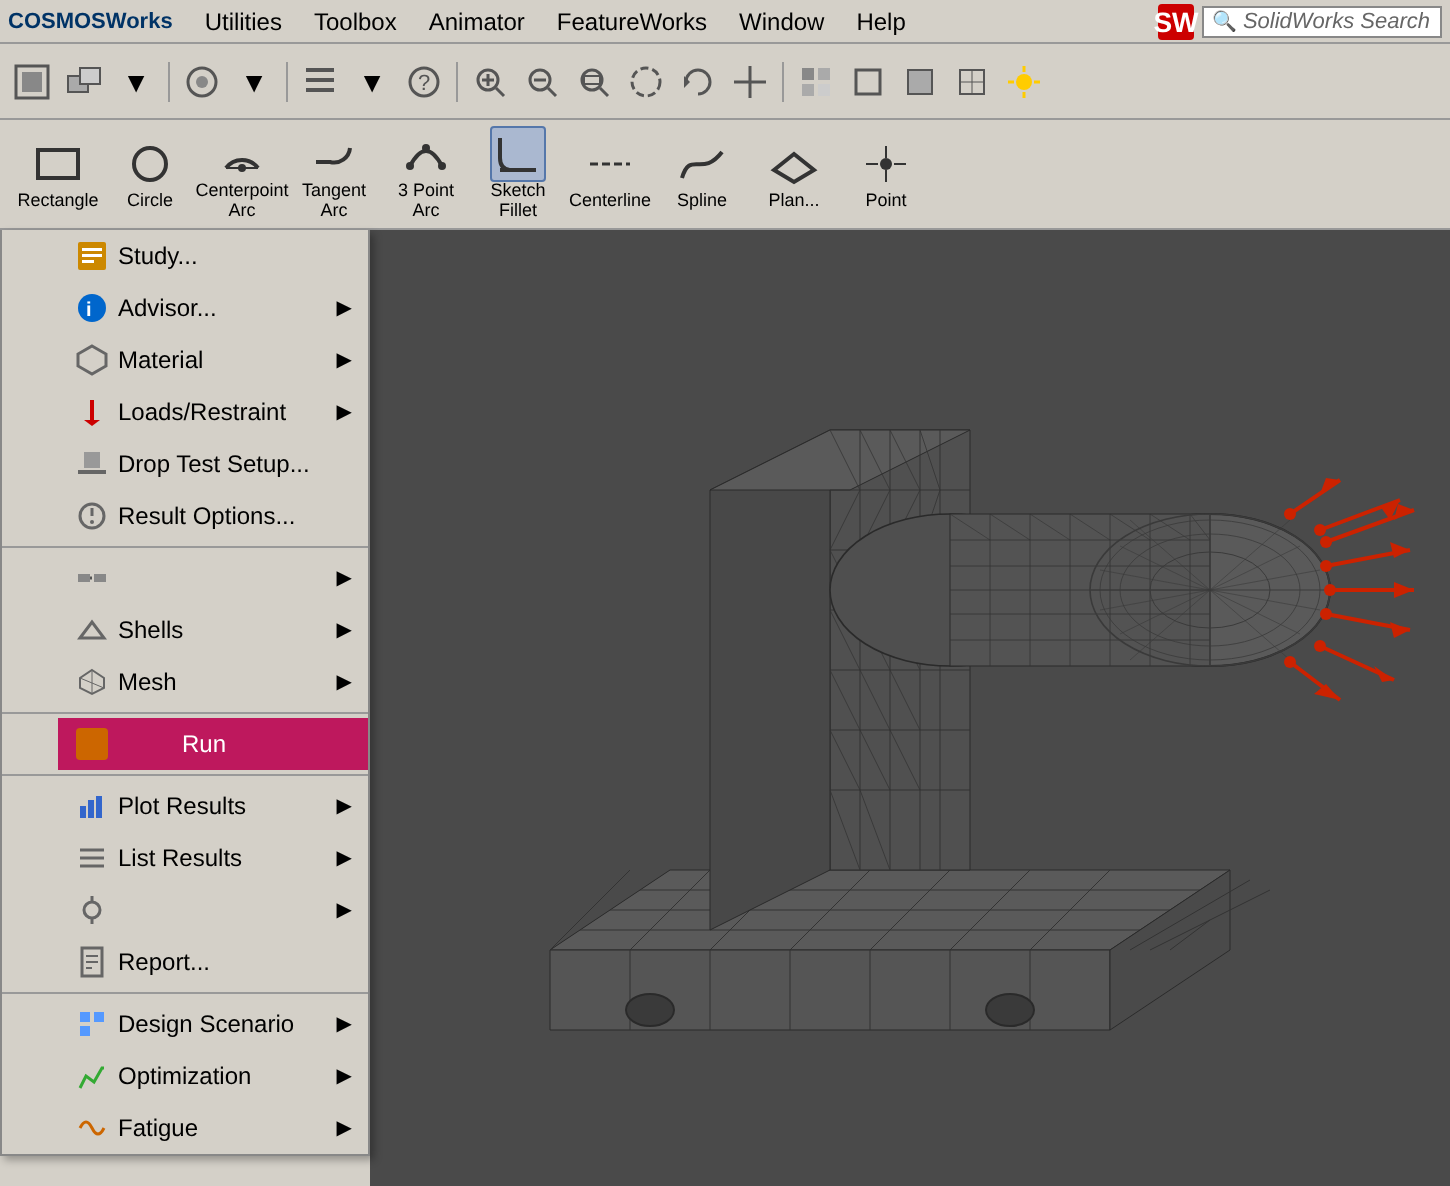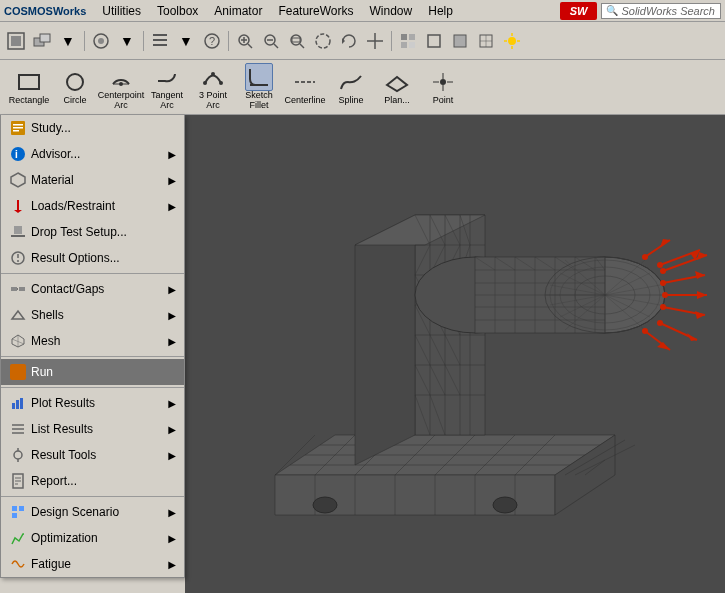--- a/index.html
+++ b/index.html
@@ -26,25 +26,25 @@
       cursor: pointer;
       color: #000;
     }
     .menubar-right {
       margin-left: auto;
       display: flex;
       align-items: center;
       gap: 4px;
     }
     .sw-logo {
-      width: 37px; height: 18px;
+      width: 18px; height: 18px;
       background: #cc0000;
       border-radius: 2px;
       display: flex; align-items: center; justify-content: center;
-      color: white; font-size: 11px; font-weight: bold; font-style: italic;
+      color: white; font-size: 14px; font-weight: bold;
     }
     .search-box {
       background: white;
       border: 1px solid #888;
       padding: 1px 4px;
       font-size: 11px;
       width: 120px;
       display: flex; align-items: center;
     }
 
@@ -124,22 +124,23 @@
       box-shadow: 2px 2px 4px rgba(0,0,0,0.3);
     }
     .menu-item {
       display: flex;
       align-items: center;
       padding: 4px 8px;
       cursor: pointer;
       color: #000;
       min-height: 22px;
       position: relative;
-    }
-    .menu-item.active { background: #737373; color: #fff; }
+      margin-left: 28px;
+    }
+    .menu-item.active { background: #be185d; color: #fff; gap: 32px; }
     .menu-item-icon {
       width: 18px; height: 18px;
       margin-right: 4px;
       display: flex; align-items: center; justify-content: center;
       flex-shrink: 0;
     }
     .menu-item-label { flex: 1; }
     .menu-item-arrow {
       margin-left: auto;
       font-size: 10px;
@@ -472,21 +473,20 @@
     <div class="menu-separator"></div>
 
     <div class="menu-item">
       <div class="menu-item-icon">
         <svg width="16" height="16" viewBox="0 0 16 16">
             <rect x="1" y="6" width="6" height="4" fill="#888"></rect>
             <rect x="9" y="6" width="6" height="4" fill="#888"></rect>
             <line x1="7" y1="8" x2="9" y2="8" stroke="#555" stroke-width="1.5" stroke-dasharray="1,1"></line>
           </svg>
       </div>
-      <span class="menu-item-label">Contact/Gaps</span>
       <span class="menu-item-arrow">▶</span>
     </div>
 
     <div class="menu-item">
       <div class="menu-item-icon">
         <svg width="16" height="16" viewBox="0 0 16 16">
             <path d="M2,12 L8,4 L14,12 Z" fill="none" stroke="#666" stroke-width="1.5"></path>
           </svg>
       </div>
       <span class="menu-item-label">Shells</span>
@@ -541,21 +541,20 @@
     </div>
 
     <div class="menu-item">
       <div class="menu-item-icon">
         <svg width="16" height="16" viewBox="0 0 16 16">
             <circle cx="8" cy="8" r="4" fill="none" stroke="#666" stroke-width="1.5"></circle>
             <line x1="8" y1="1" x2="8" y2="4" stroke="#666" stroke-width="1.5"></line>
             <line x1="8" y1="12" x2="8" y2="15" stroke="#666" stroke-width="1.5"></line>
           </svg>
       </div>
-      <span class="menu-item-label">Result Tools</span>
       <span class="menu-item-arrow">▶</span>
     </div>
 
     <div class="menu-item">
       <div class="menu-item-icon">
         <svg width="16" height="16" viewBox="0 0 16 16">
             <rect x="3" y="1" width="10" height="14" fill="none" stroke="#666" stroke-width="1.5"></rect>
             <line x1="5" y1="5" x2="11" y2="5" stroke="#666" stroke-width="1"></line>
             <line x1="5" y1="8" x2="11" y2="8" stroke="#666" stroke-width="1"></line>
             <line x1="5" y1="11" x2="8" y2="11" stroke="#666" stroke-width="1"></line>

